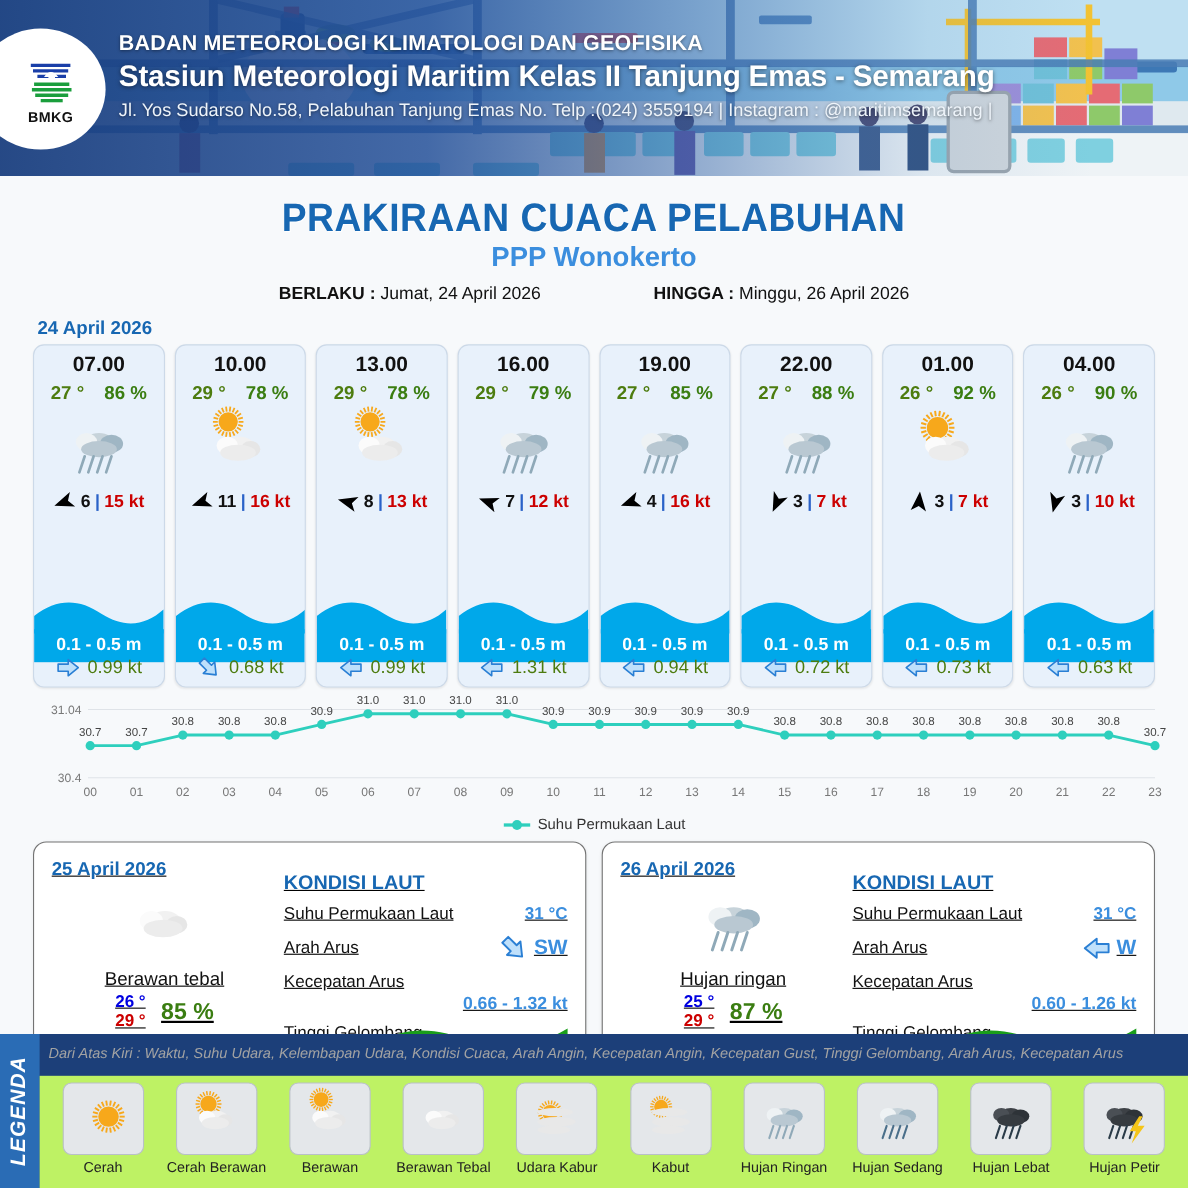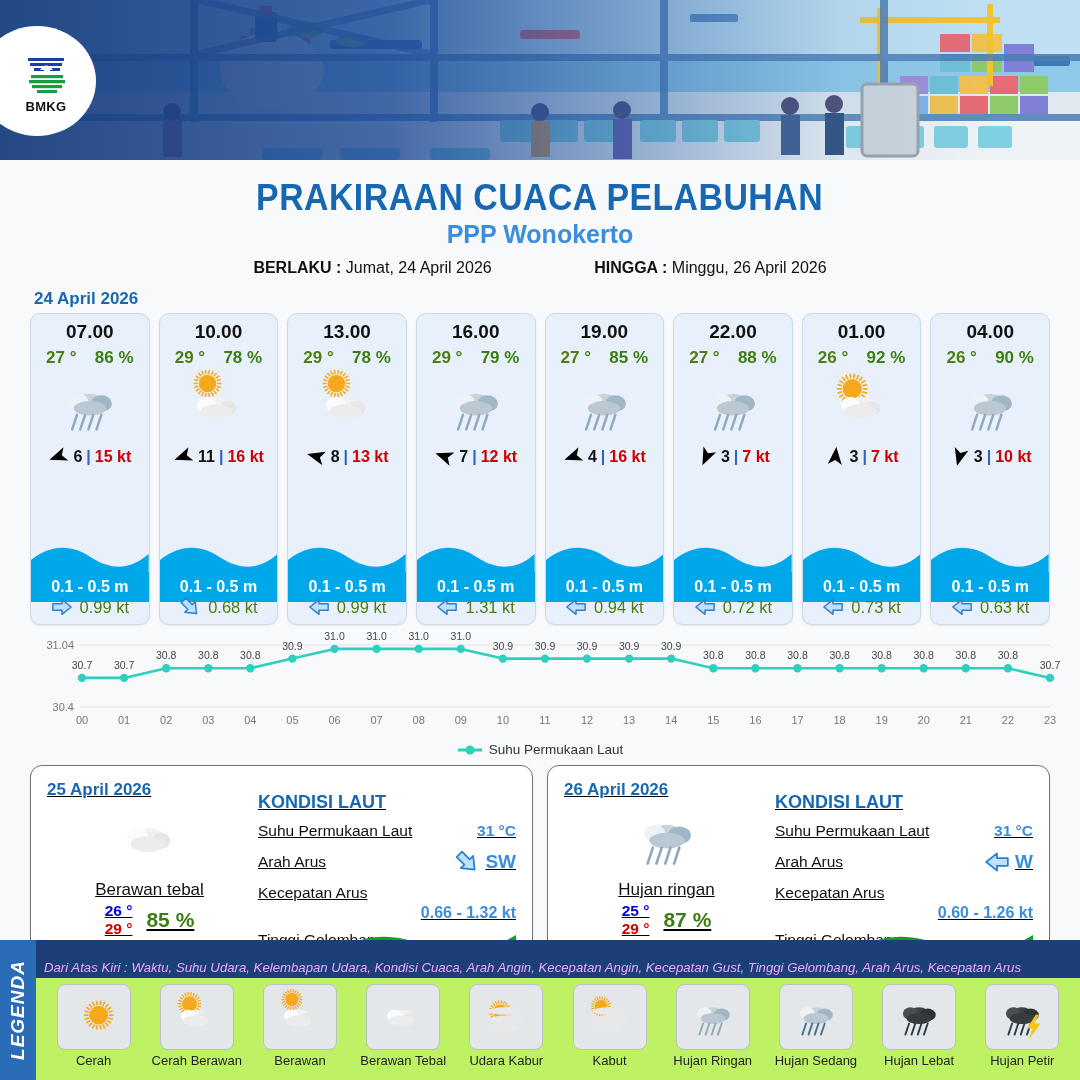--- a/index.html
+++ b/index.html
@@ -156,22 +156,22 @@
   .legend-tab {
     position:absolute; left:0; top:0; width: 36px; height: 140px;
     background:#2a6cb5;
     display:flex; align-items:center; justify-content:center;
   }
   .legend-tab span {
     color:#fff; font-size:19px; font-weight:bold; font-style:italic; letter-spacing:1px;
     transform: rotate(-90deg); white-space:nowrap;
   }
   .legend-note {
-    position:absolute; left: 44px; top: 20px; right: 8px;
-    color:#f0abfc; font-size:13.2px; font-style:italic;
+    position:absolute; left: 44px; top: 10px; right: 8px;
+    color:#a3a3a3; font-size:13.2px; font-style:italic;
     white-space:nowrap;
   }
   .legend-strip {
     position:absolute; left: 36px; top: 38px; right: 0; bottom: 0;
     background:#bef264;
     display:flex; align-items:flex-start; justify-content:space-around;
     padding: 6px 6px 0 6px;
   }
   .lg-item { width: 94px; text-align:center; }
   .lg-box {
@@ -294,20 +294,25 @@
       <g fill="#1a9e3c">
         <path d="M11 27 h32 v3.2 H11z"></path>
           <path d="M9 32 h36 v3.2 H9z"></path>
         <path d="M12 37 h30 v3.2 H12z"></path>
           <path d="M17 42 h20 v3 H17z"></path>
       </g>
     </svg>
     <div class="logo-txt">BMKG</div>
   </div>
 
+  <div class="hdr-text">
+    <div class="hdr-line1">BADAN METEOROLOGI KLIMATOLOGI DAN GEOFISIKA</div>
+    <div class="hdr-line2">Stasiun Meteorologi Maritim Kelas II Tanjung Emas - Semarang</div>
+    <div class="hdr-line3">Jl. Yos Sudarso No.58, Pelabuhan Tanjung Emas No. Telp :(024) 3559194 | Instagram : @maritimsemarang |</div>
+  </div>
 </div>
 
 <div class="titles">
   <div class="t-main">PRAKIRAAN CUACA PELABUHAN</div>
   <div class="t-sub">PPP Wonokerto</div>
   <div class="t-valid">
     <span class="grp">
       <span class="lbl">BERLAKU :</span>
       <span>Jumat, 24 April 2026</span>
     </span>

